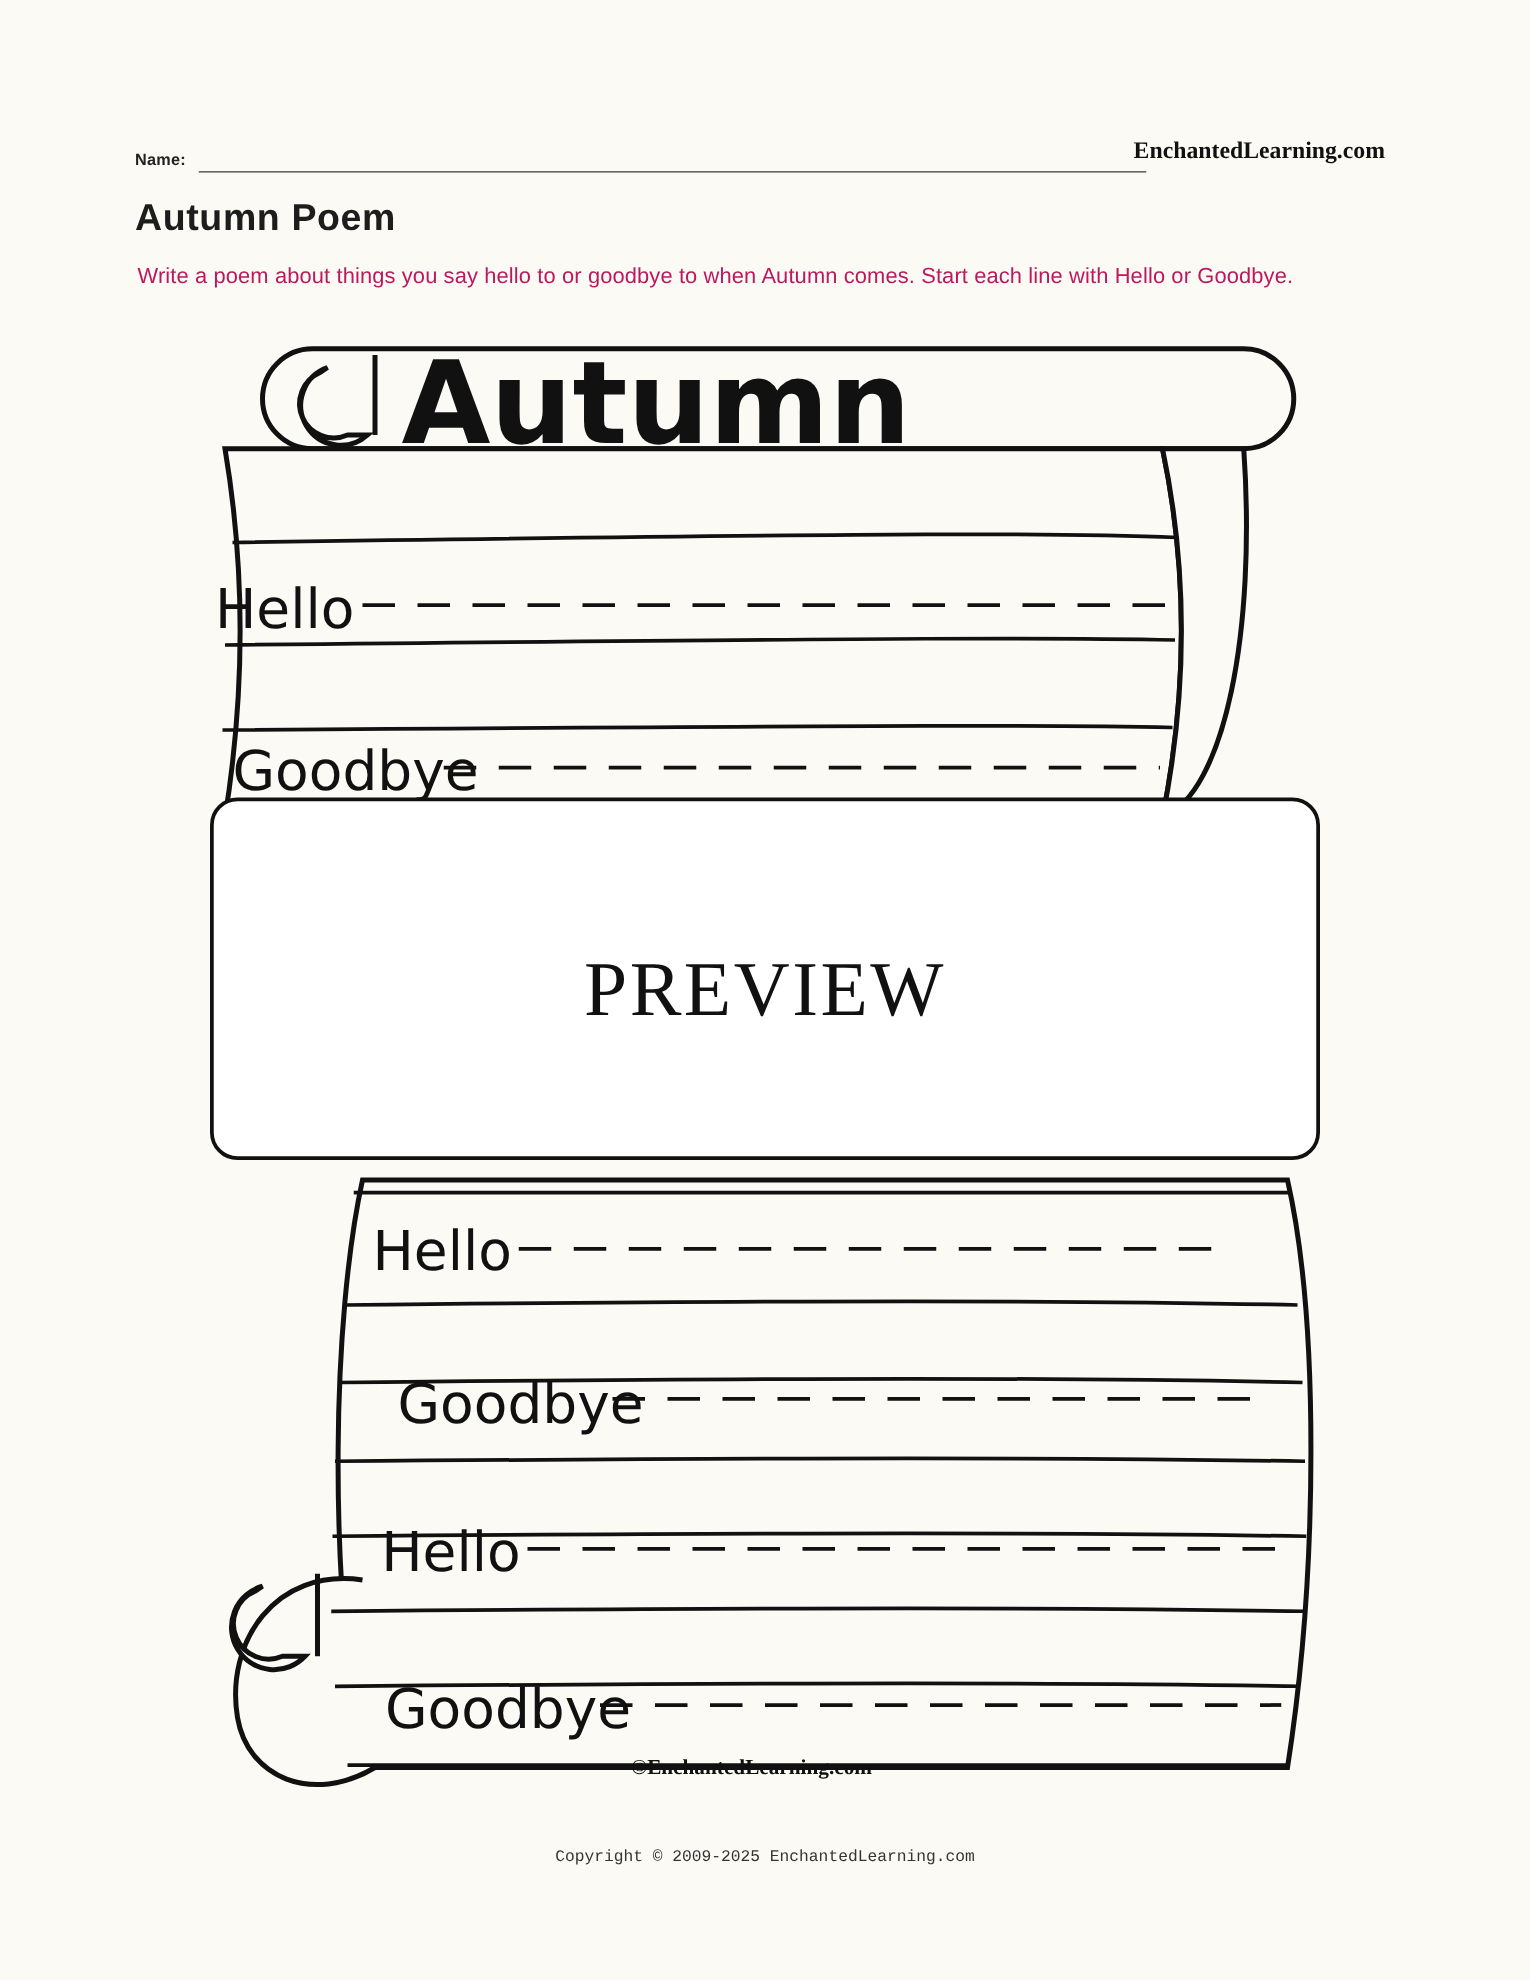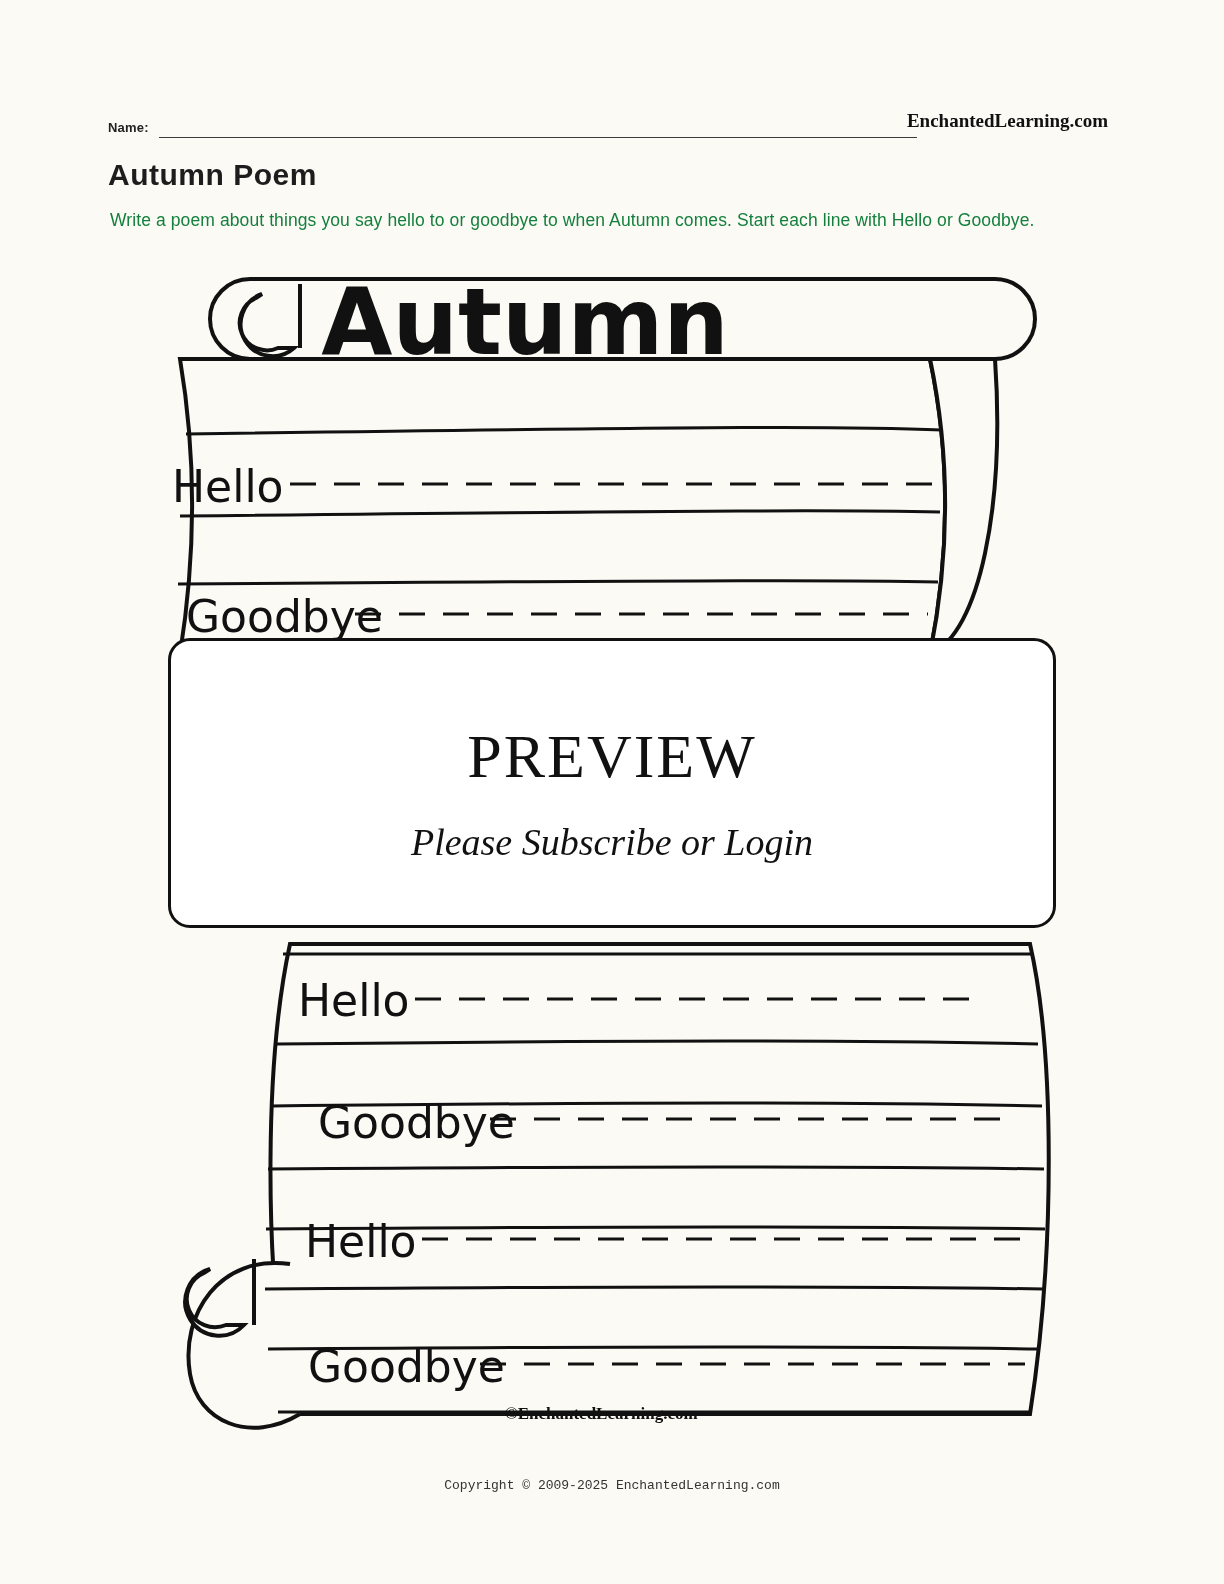--- a/index.html
+++ b/index.html
@@ -58,21 +58,21 @@
     font-size: 30px;
     font-weight: bold;
     letter-spacing: .5px;
     color: #1d1d1d;
   }
   .instructions {
     position: absolute;
     left: 110px;
     top: 210px;
     font-size: 17.5px;
-    color: #15803d;
+    color: #be185d;
     letter-spacing: .1px;
   }
 
   
   .art {
     position: absolute;
     left: 150px;
     top: 254px;
     width: 930px;
     height: 1200px;
@@ -201,16 +201,15 @@
     <text x="168" y="884" class="lbl">Goodbye</text>
     <text x="155" y="1003" class="lbl">Hello</text>
     <text x="158" y="1128" class="lbl">Goodbye</text>
 
     <text x="355" y="1165" class="el-inline">©EnchantedLearning.com</text>
   </svg>
 </div>
 
 <div class="preview-box">
   <div class="preview-title">PREVIEW</div>
-  <div class="preview-sub">Please Subscribe or Login</div>
 </div>
 
 <div class="footer-credit">Copyright © 2009-2025 EnchantedLearning.com</div>
 
 </body></html>

